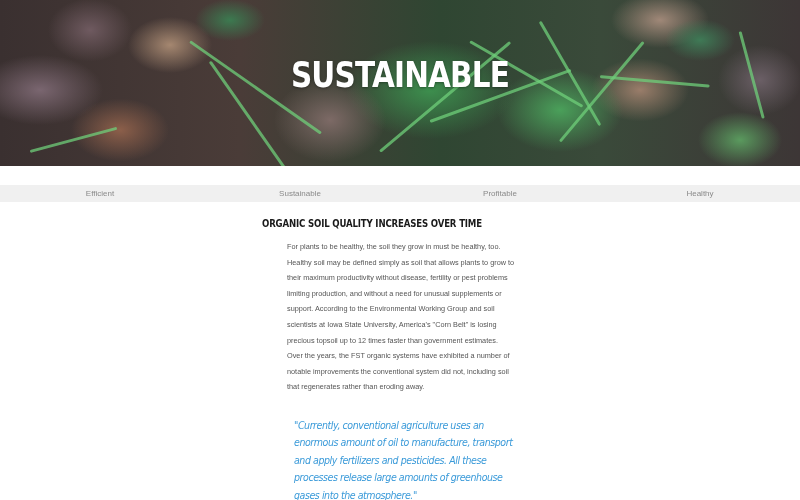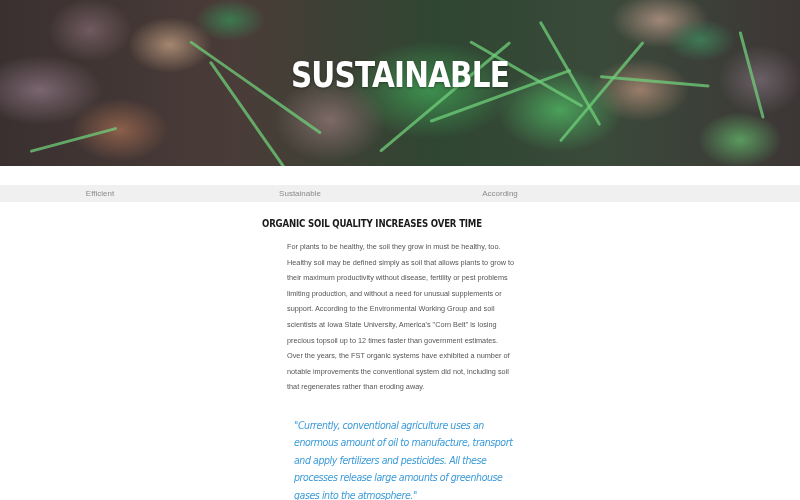--- a/index.html
+++ b/index.html
@@ -129,21 +129,22 @@
   <div class="blade" style="left:560px;top:140px;width:130px;transform:rotate(-50deg);"></div>
   <div class="blade" style="left:600px;top:75px;width:110px;transform:rotate(5deg);"></div>
   <div class="blade" style="left:740px;top:30px;width:90px;transform:rotate(75deg);"></div>
   <div class="blade" style="left:30px;top:150px;width:90px;transform:rotate(-15deg);"></div>
   <div class="hero-title">SUSTAINABLE</div>
 </div>
 
 <nav class="nav">
   <a class="nav-item">Efficient</a>
   <a class="nav-item">Sustainable</a>
-  <a class="nav-item">According</a>
+  <a class="nav-item">Profitable</a>
+  <a class="nav-item">Healthy</a>
 </nav>
 
 <article class="article">
   <h2 class="article-heading">ORGANIC SOIL QUALITY INCREASES OVER TIME</h2>
   <p class="para">For plants to be healthy, the soil they grow in must be healthy, too. Healthy soil may be defined simply as soil that allows plants to grow to their maximum productivity without disease, fertility or pest problems limiting production, and without a need for unusual supplements or support. According to the Environmental Working Group and soil scientists at Iowa State University, America's "Corn Belt" is losing precious topsoil up to 12 times faster than government estimates. Over the years, the FST organic systems have exhibited a number of notable improvements the conventional system did not, including soil that regenerates rather than eroding away.</p>
   <blockquote class="quote">"Currently, conventional agriculture uses an enormous amount of oil to manufacture, transport and apply fertilizers and pesticides. All these processes release large amounts of greenhouse gases into the atmosphere."</blockquote>
 
 </article>
 
 </body></html>

